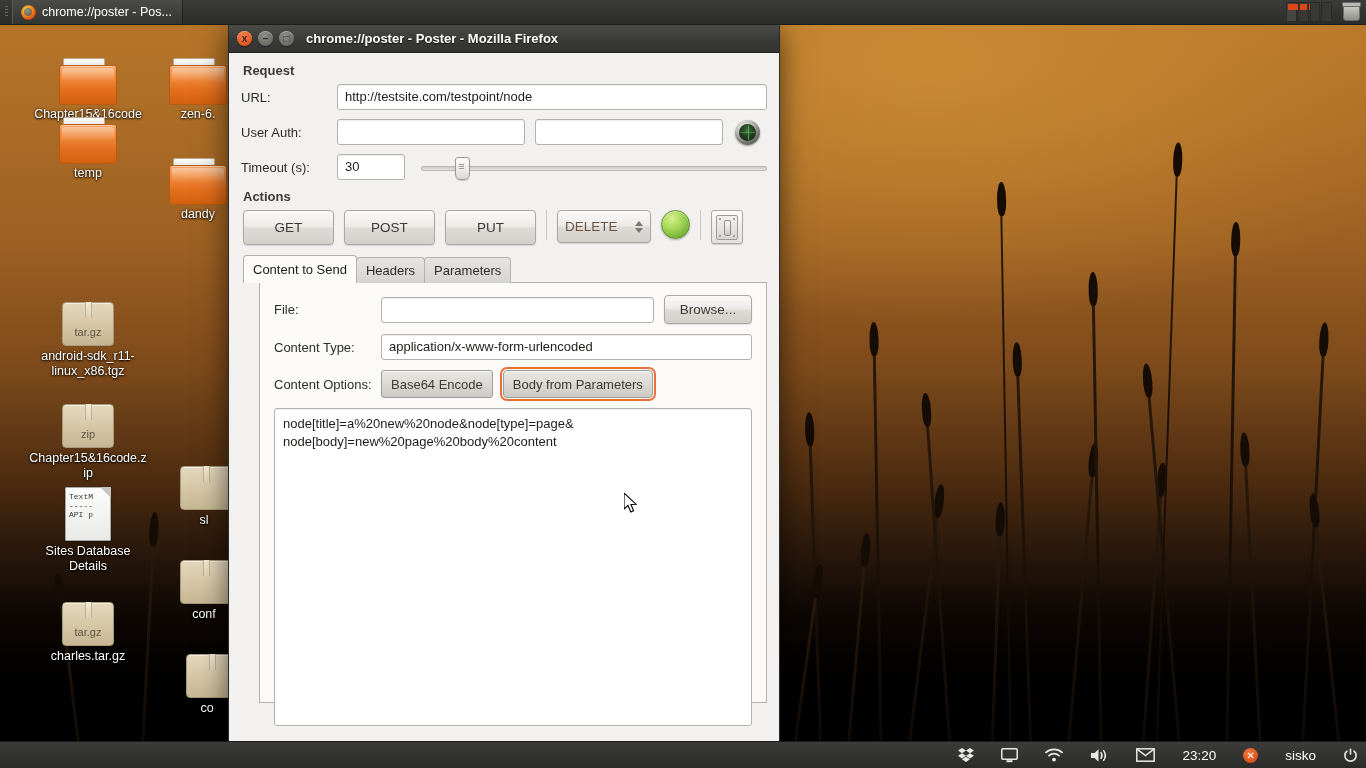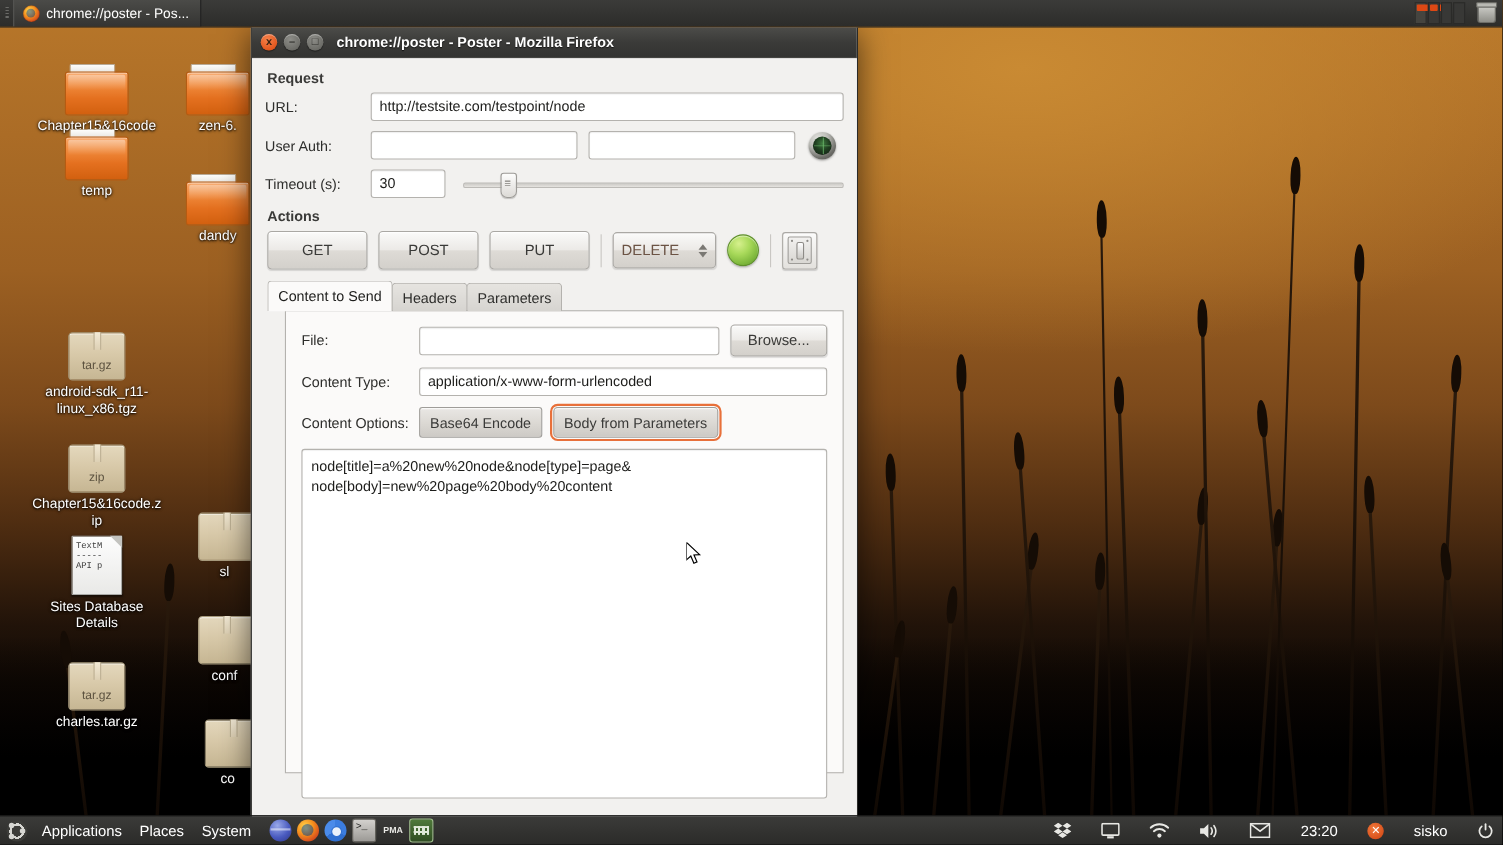--- a/index.html
+++ b/index.html
@@ -194,21 +194,21 @@
     position:absolute;left:34px;top:0;width:13px;height:21px;
     background:linear-gradient(to bottom,#fdfdfc,#dcdad6);
     border:1px solid #9d9b97;border-radius:3px 3px 6px 6px;
     box-shadow:0 1px 1px rgba(0,0,0,.2);
   }
   #timeout-slider .knob::after{
     content:"";position:absolute;left:3px;top:6px;width:5px;height:5px;
     background:repeating-linear-gradient(to bottom,#9d9b97 0 1px,transparent 1px 2px);
   }
   
-  #actions-row{display:flex;align-items:center;gap:10px;margin:2px 0 10px 2px;}
+  #actions-row{display:flex;align-items:flex-start;gap:10px;margin:2px 0 10px 2px;}
   .btn{
     height:33px;border:1px solid #aaa8a4;border-radius:4px;
     background:linear-gradient(to bottom,#fafaf9 0%,#eceae7 48%,#dedbd6 52%,#d3d0cb 100%);
     font-size:13.5px;color:#3a3a38;display:flex;align-items:center;justify-content:center;
     box-shadow:inset 0 1px 0 rgba(255,255,255,.85),0 1px 1px rgba(0,0,0,.12);
     cursor:default;
   }
   .btn.wide{width:89px;}
   .vsep{width:1px;height:30px;background:#c9c7c3;}
   #method-select{
@@ -598,36 +598,20 @@
   </div>
 </div>
 
 <div id="cursor">
   <svg width="15" height="22" viewBox="0 0 15 22">
     <polygon points="0,0 0,16 4,12.5 6.8,19 9.6,17.8 6.9,11.5 12,11.2" fill="#fff" stroke="#000" stroke-width="1.1"></polygon>
   </svg>
 </div>
 
 <div id="bottompanel">
-  <div id="menu-left">
-    <div class="ub-logo">
-        <i></i>
-      </div>
-    <div class="menu-item">Applications</div>
-    <div class="menu-item">Places</div>
-    <div class="menu-item">System</div>
-    <div id="launchers">
-      <div class="launcher l-globe"></div>
-      <div class="launcher l-ff"></div>
-      <div class="launcher l-chrome"></div>
-      <div class="launcher l-term"></div>
-      <div class="launcher l-pma">PMA</div>
-      <div class="launcher l-kbd"></div>
-    </div>
-  </div>
 
   <div id="tray">
     <span class="tray-icon">
       <svg width="16" height="15" viewBox="0 0 16 15">
           <path d="M4 0 0 2.6 4 5.2 8 2.6zM12 0 8 2.6 12 5.2 16 2.6zM0 7.8 4 10.4 8 7.8 4 5.2zM12 5.2 8 7.8 12 10.4 16 7.8zM4 11.3 8 13.9 12 11.3 8 8.7z" fill="#e8e8e4"></path>
         </svg>
     </span>
     <span class="tray-icon">
       <svg width="17" height="15" viewBox="0 0 17 15">
           <rect x="0.8" y="0.8" width="15.4" height="10.4" rx="1" fill="none" stroke="#e8e8e4" stroke-width="1.5"></rect>

